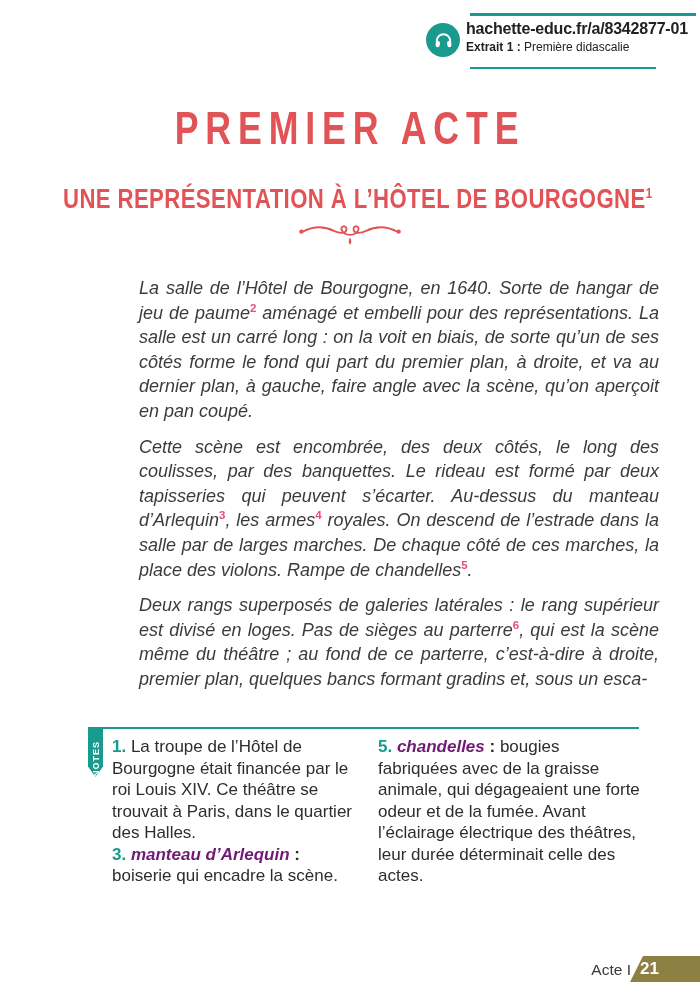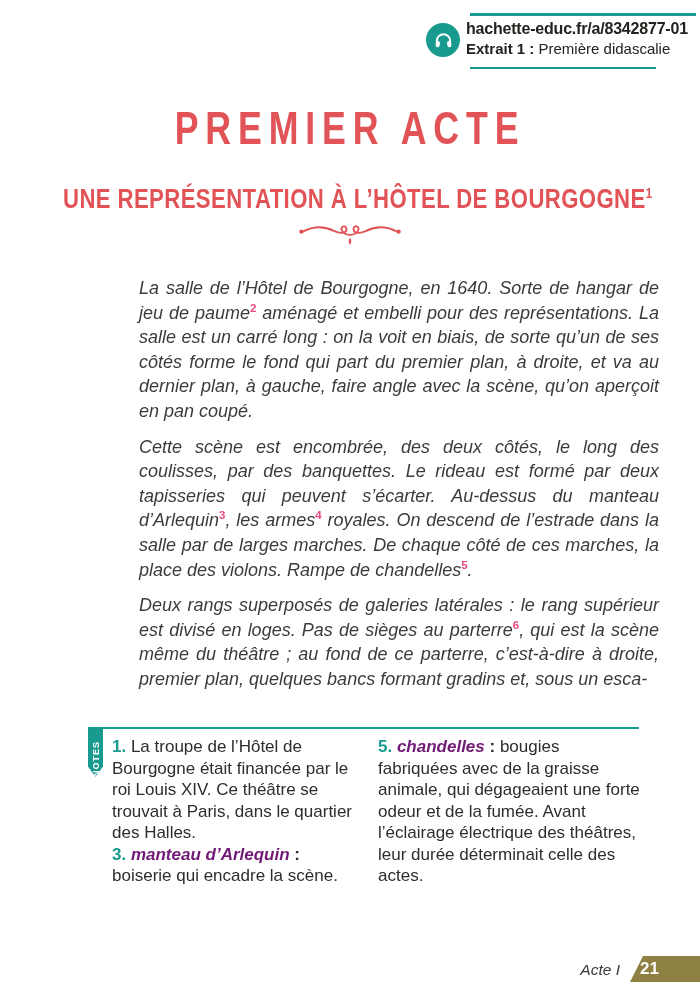--- a/index.html
+++ b/index.html
@@ -11,21 +11,21 @@
 
   
   .top-rule { position:absolute; top:13px; left:470px; width:226px; height:3px; background:#189a8e; }
   .bottom-rule { position:absolute; top:67px; left:470px; width:186px; height:2px; background:#189a8e; }
   .audio-badge {
     position:absolute; top:23px; left:426px; width:34px; height:34px; border-radius:50%;
     background:#189a8e; display:flex; align-items:center; justify-content:center;
   }
   .header-text { position:absolute; top:20px; left:466px; width:232px; }
   .header-url { font-weight:bold; font-size:16px; color:#24221f; letter-spacing:-0.2px; white-space:nowrap; }
-  .header-extrait { font-size:15px; color:#24221f; margin-top:2px; }
+  .header-extrait { font-size:12px; color:#24221f; margin-top:2px; }
   .header-extrait .b { font-weight:bold; }
 
   
   .act-title {
     position:absolute; top:100px; left:0; width:700px; text-align:center;
     font-weight:bold; font-size:47px; letter-spacing:9px; color:#e15356;
     transform:scaleX(0.76);
   }
   .subtitle {
     position:absolute; top:184px; left:0; width:700px; text-align:center;
@@ -61,21 +61,21 @@
   }
   .notes-cols { position:absolute; top:736px; left:112px; width:528px; display:flex; }
   .notes-col { font-size:17px; line-height:21.5px; color:#2f2d2a; }
   .notes-col-0 { width:252px; }
   .notes-col-1 { width:262px; margin-left:14px; }
   .note-num { color:#189a8e; font-weight:bold; }
   .note-term { color:#701a75; font-weight:bold; font-style:italic; }
   .note-colon { font-weight:bold; color:#2f2d2a; }
 
   
-  .act-label { position:absolute; top:961px; right:80px; font-size:15.5px; color:#3b3936;font-style:italic; }
+  .act-label { position:absolute; top:961px; right:69px; font-size:15.5px; color:#3b3936; }
   .page-banner {
     position:absolute; top:956px; right:0; width:70px; height:26px; background:#8e8042;
     clip-path:polygon(13px 0,100% 0,100% 100%,0 100%);
     color:#fff; font-weight:bold; font-size:17px; text-align:left; line-height:26px;
     padding-left:10px;
   }
 </style>
 </head>
 <body>
 

